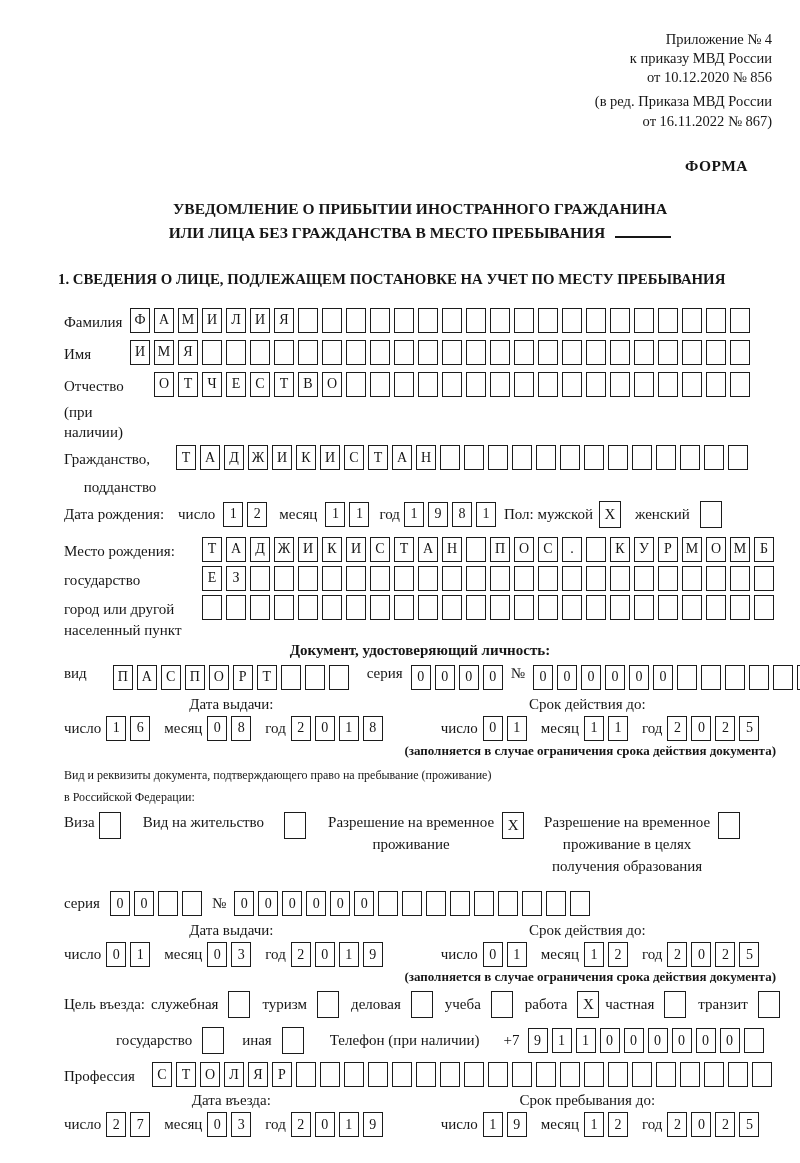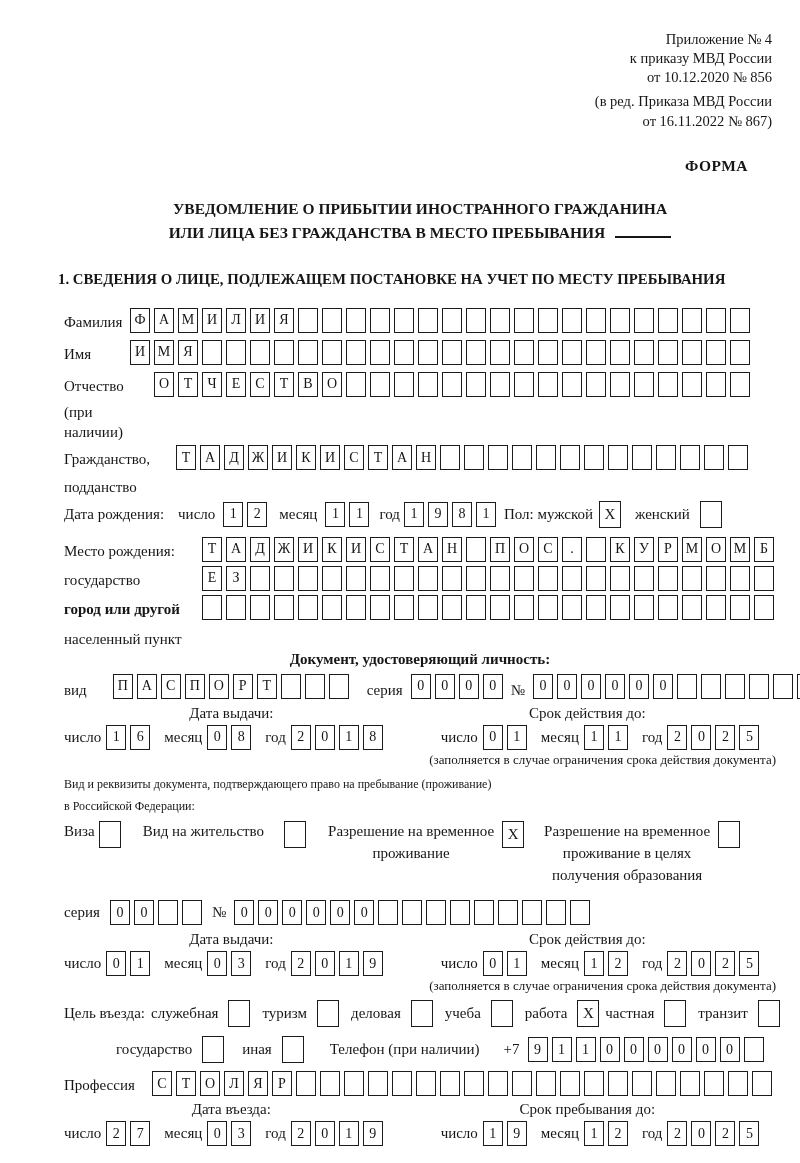--- a/index.html
+++ b/index.html
@@ -35,21 +35,21 @@
   .inl { display:flex; align-items:center; }
   .lab { font-size:15px; white-space:nowrap; }
   
   .twocol { display:flex; margin-bottom:2px; }
   .col-l { width:47%; }
   .col-r { width:53%; }
   .dg-head { text-align:center; font-size:15px; margin-bottom:3px; }
   .dg { display:flex; align-items:center; }
   .dg .lab { margin-right:5px; }
   .dg .cells { margin-right:10px; }
-  .note { text-align:right; font-size:13px; margin:2px 0 6px 0; }
+  .note { text-align:right; font-size:13px; margin:2px 0 6px 0;font-weight:bold; }
   .doc-h { text-align:center; font-weight:bold; font-size:15px; margin:2px 0 6px 0; }
   .plain { font-size:12px; line-height:1.8; }
   
   .res-row { display:flex; align-items:flex-start; margin:4px 0 14px 0; }
   .res-item { display:flex; align-items:flex-start; }
   .res-item .txt { font-size:15px; text-align:center; line-height:1.45; }
   .res-item .cb { margin-left:8px; margin-top:0; }
   
   .purpose { display:flex; align-items:center; flex-wrap:nowrap; margin-bottom:9px; }
   .purpose .lab { margin-right:6px; }
@@ -175,21 +175,21 @@
         <span class="cell"></span>
         <span class="cell"></span>
         <span class="cell"></span>
         <span class="cell"></span>
       </div>
   </div>
 
   <div class="frow" style="margin-bottom:4px;">
     <div class="flabel" style="width:112px;">
       <div>Гражданство,</div>
-      <div style="margin-top:7px;">подданство</div>
+      <div style="margin-top:7px;text-align:center;">подданство</div>
     </div>
     <div class="cells">
         <span class="cell">Т</span>
         <span class="cell">А</span>
         <span class="cell">Д</span>
         <span class="cell">Ж</span>
         <span class="cell">И</span>
         <span class="cell">К</span>
         <span class="cell">И</span>
         <span class="cell">С</span>
@@ -234,21 +234,21 @@
     <span class="lab" style="margin:0 6px 0 4px;">Пол: мужской</span>
     <span class="cb">X</span>
     <span class="lab" style="margin:0 10px 0 14px;">женский</span>
     <span class="cb"></span>
   </div>
 
   <div class="frow" style="margin-bottom:2px;">
     <div class="flabel" style="width:138px;">
       <div style="margin-bottom:9px;">Место рождения:</div>
       <div style="margin-bottom:9px;">государство</div>
-      <div style="margin-bottom:9px;font-weight:bold;">город или другой</div>
+      <div style="">город или другой</div>
       <div>населенный пункт</div>
     </div>
     <div>
       <div class="cells">
           <span class="cell">Т</span>
           <span class="cell">А</span>
           <span class="cell">Д</span>
           <span class="cell">Ж</span>
           <span class="cell">И</span>
           <span class="cell">К</span>
@@ -321,21 +321,21 @@
           <span class="cell"></span>
           <span class="cell"></span>
           <span class="cell"></span>
           <span class="cell"></span>
         </div>
     </div>
   </div>
 
   <div class="doc-h">Документ, удостоверяющий личность:</div>
 
-  <div class="frow inl" style="align-items:flex-end; margin-bottom:6px;">
+  <div class="frow inl" style="align-items:flex-start; margin-bottom:6px;">
     <span class="lab" style="margin-right:26px;">вид</span>
     <span class="cells">
         <span class="cell">П</span>
         <span class="cell">А</span>
         <span class="cell">С</span>
         <span class="cell">П</span>
         <span class="cell">О</span>
         <span class="cell">Р</span>
         <span class="cell">Т</span>
         <span class="cell"></span>

